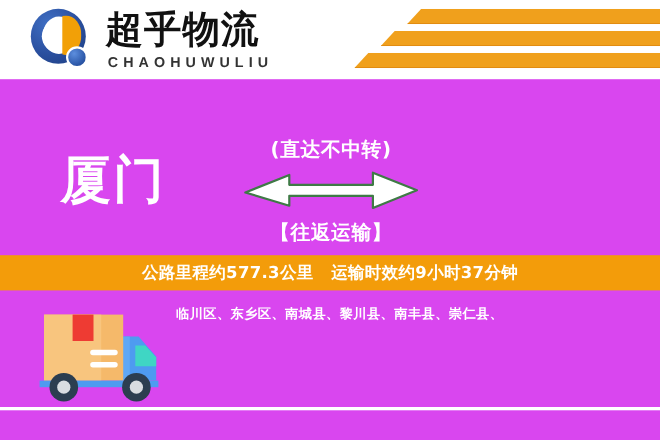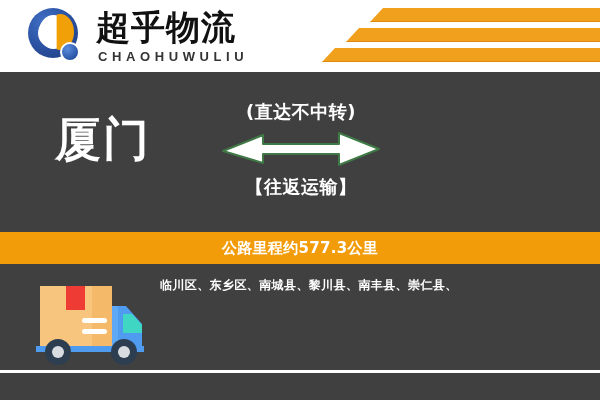--- a/index.html
+++ b/index.html
@@ -4,21 +4,21 @@
 <style>
   * { margin:0; padding:0; box-sizing:border-box; }
   html, body {
     width:600px; height:400px; overflow:hidden;
     font-family:"Liberation Sans", sans-serif;
     background:#ffffff;
   }
   .banner {
     position:relative;
     width:600px; height:400px;
-    background:#404040;
+    background:#d946ef;
     overflow:hidden;
   }
 
   
   .header {
     position:absolute; left:0; top:0;
     width:600px; height:72px;
     background:#ffffff;
     overflow:hidden;
   }
@@ -83,21 +83,21 @@
     height:14px;
     background:#f0a01c;
     border-bottom:1px solid #e08a10;
   }
   .stripe.s1 { top:0px;  width:230px; clip-path:polygon(13px 0, 100% 0, 100% 100%, 0 100%); }
   .stripe.s2 { top:20px; width:254px; clip-path:polygon(13px 0, 100% 0, 100% 100%, 0 100%); }
   .stripe.s3 { top:40px; width:278px; clip-path:polygon(13px 0, 100% 0, 100% 100%, 0 100%); }
 
   
   .route {
-    position:absolute; left:0; top:64px;
+    position:absolute; left:0; top:88px;
     width:479px; height:158px;
   }
   .city {
     position:absolute; top:52px;
     font-family:"DejaVu Serif", serif;
     font-size:46px; font-weight:bold; color:#ffffff;
     letter-spacing:2px; line-height:1;
     white-space:nowrap;
   }
   .city.origin      { left:55px; }
@@ -192,20 +192,21 @@
         <polygon points="2,22 42,6 42,15 118,15 118,4 158,20 118,36 118,25 42,25 42,34" fill="#ffffff" stroke="#3f7a46" stroke-width="2" stroke-linejoin="round"></polygon>
       </svg>
       <div class="arrow-note bottom">【往返运输】</div>
     </div>
 
 
   </div>
 
   <div class="infobar">
     <span>公路里程约577.3公里</span>
+    <span>运输时效约9小时37分钟</span>
   </div>
 
   <svg class="truck" width="132" height="92" viewBox="0 0 132 92">
 
     <path d="M86 30 h18 l16 18 v22 h-34 z" fill="#4e9bf0"></path>
     <path d="M86 30 h10 v40 h-10 z" fill="#5fa8f5"></path>
 
     <path d="M101 38 h9 l10 11 v8 h-19 z" fill="#3fd6c4"></path>
 
     <rect x="18" y="10" width="72" height="60" fill="#f5b96a"></rect>

